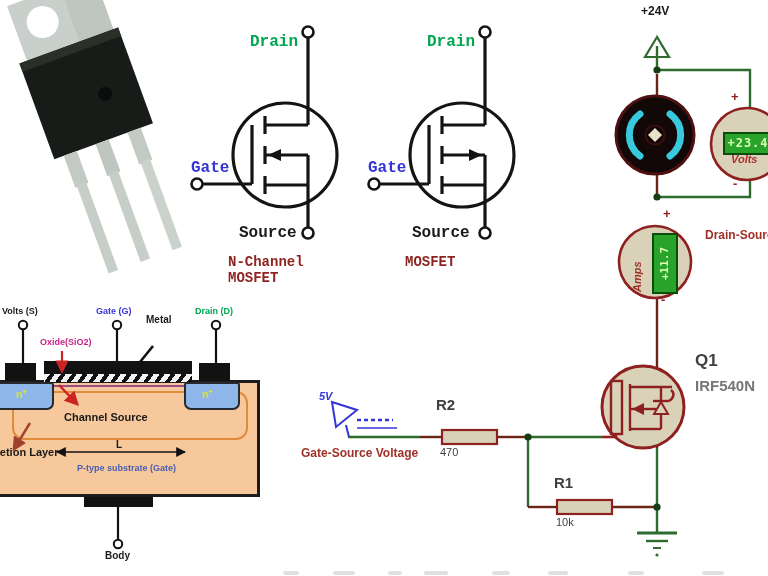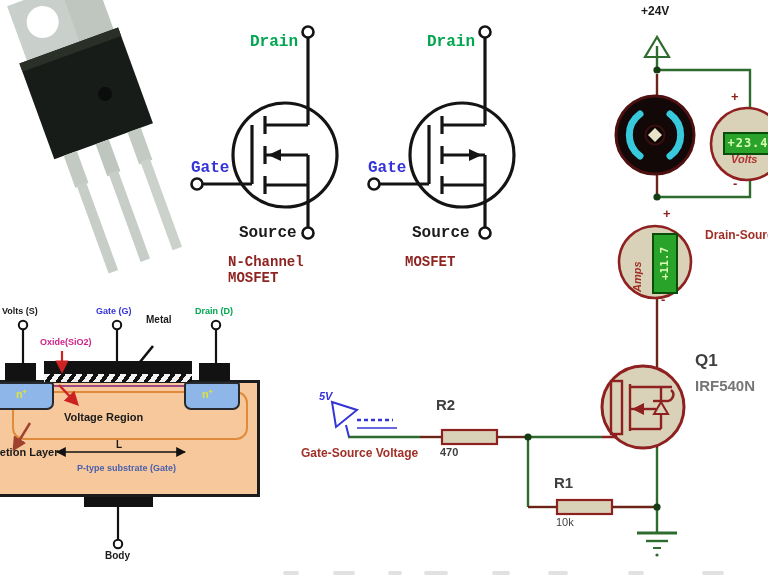--- a/index.html
+++ b/index.html
@@ -237,37 +237,37 @@
     <div>MOSFET</div>
   </div>
 
   <span class="lbl dark" style="left:2px;top:306px;font-size:9px">Volts (S)</span>
   <span class="lbl blue" style="left:96px;top:306px;font-size:9px">Gate (G)</span>
   <span class="lbl green" style="left:195px;top:306px;font-size:9px">Drain (D)</span>
   <span class="lbl" style="left:40px;top:337px;font-size:9px;color:#cc2288">Oxide(SiO2)</span>
   <span class="lbl dark" style="left:146px;top:314px;font-size:10px">Metal</span>
   <span class="xs-nlabel" style="left:16px;top:386px">n⁺</span>
   <span class="xs-nlabel" style="left:202px;top:386px">n⁺</span>
-  <span class="lbl dark" style="left:64px;top:411px;font-size:11px">Voltage Region</span>
+  <span class="lbl dark" style="left:64px;top:411px;font-size:11px">Channel Source</span>
   <span class="lbl dark" style="left:-24px;top:446px;font-size:11px">Depletion Layer</span>
   <span class="lbl dark" style="left:116px;top:439px;font-size:10px">L</span>
   <span class="lbl" style="left:77px;top:463px;font-size:9px;color:#4a5fae">P-type substrate (Gate)</span>
   <span class="lbl dark" style="left:105px;top:550px;font-size:10px">Body</span>
 
   <span class="lbl dark" style="left:641px;top:4px;font-size:12px">+24V</span>
   <span class="lbl" style="left:731px;top:89px;font-size:13px;color:#8f2020">+</span>
   <span class="lbl" style="left:733px;top:176px;font-size:13px;color:#8f2020">-</span>
   <span class="lbl" style="left:731px;top:153px;font-size:11px;font-style:italic;color:#b03030">Volts</span>
   <span class="lbl" style="left:663px;top:206px;font-size:13px;color:#8f2020">+</span>
   <span class="lbl" style="left:661px;top:292px;font-size:13px;color:#8f2020">-</span>
   <span class="lbl dkred" style="left:705px;top:228px;font-size:12px">Drain-Source</span>
   <span class="lbl gray" style="left:695px;top:351px;font-size:17px">Q1</span>
   <span class="lbl ltgray" style="left:695px;top:377px;font-size:15px">IRF540N</span>
   <span class="lbl gray" style="left:436px;top:396px;font-size:15px">R2</span>
-  <span class="lbl gray" style="left:440px;top:446px;font-size:11px;font-weight:bold">470</span>
+  <span class="lbl gray" style="left:440px;top:446px;font-size:11px;font-weight:normal">470</span>
   <span class="lbl gray" style="left:554px;top:474px;font-size:15px">R1</span>
   <span class="lbl gray" style="left:556px;top:516px;font-size:11px;font-weight:normal">10k</span>
   <span class="lbl blue" style="left:319px;top:390px;font-size:11px;font-style:italic">5V</span>
   <span class="lbl dkred" style="left:301px;top:446px;font-size:12px">Gate-Source Voltage</span>
 
   <div class="smudge" style="left:283px;width:16px"></div>
   <div class="smudge" style="left:333px;width:22px"></div>
   <div class="smudge" style="left:388px;width:14px"></div>
   <div class="smudge" style="left:424px;width:24px"></div>
   <div class="smudge" style="left:492px;width:18px"></div>

